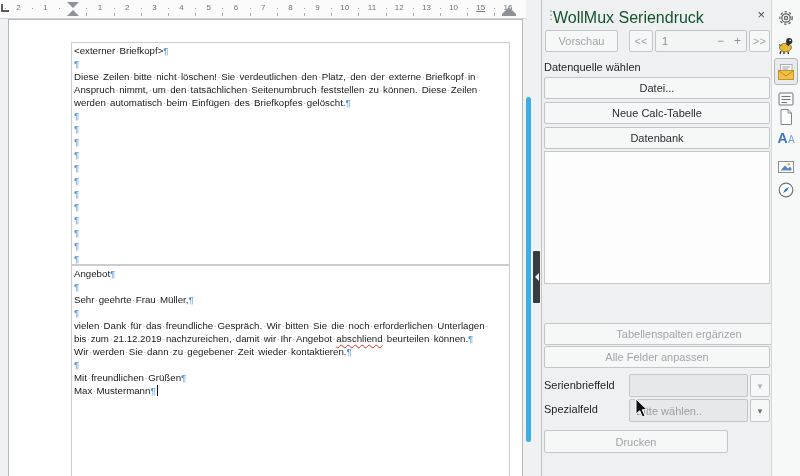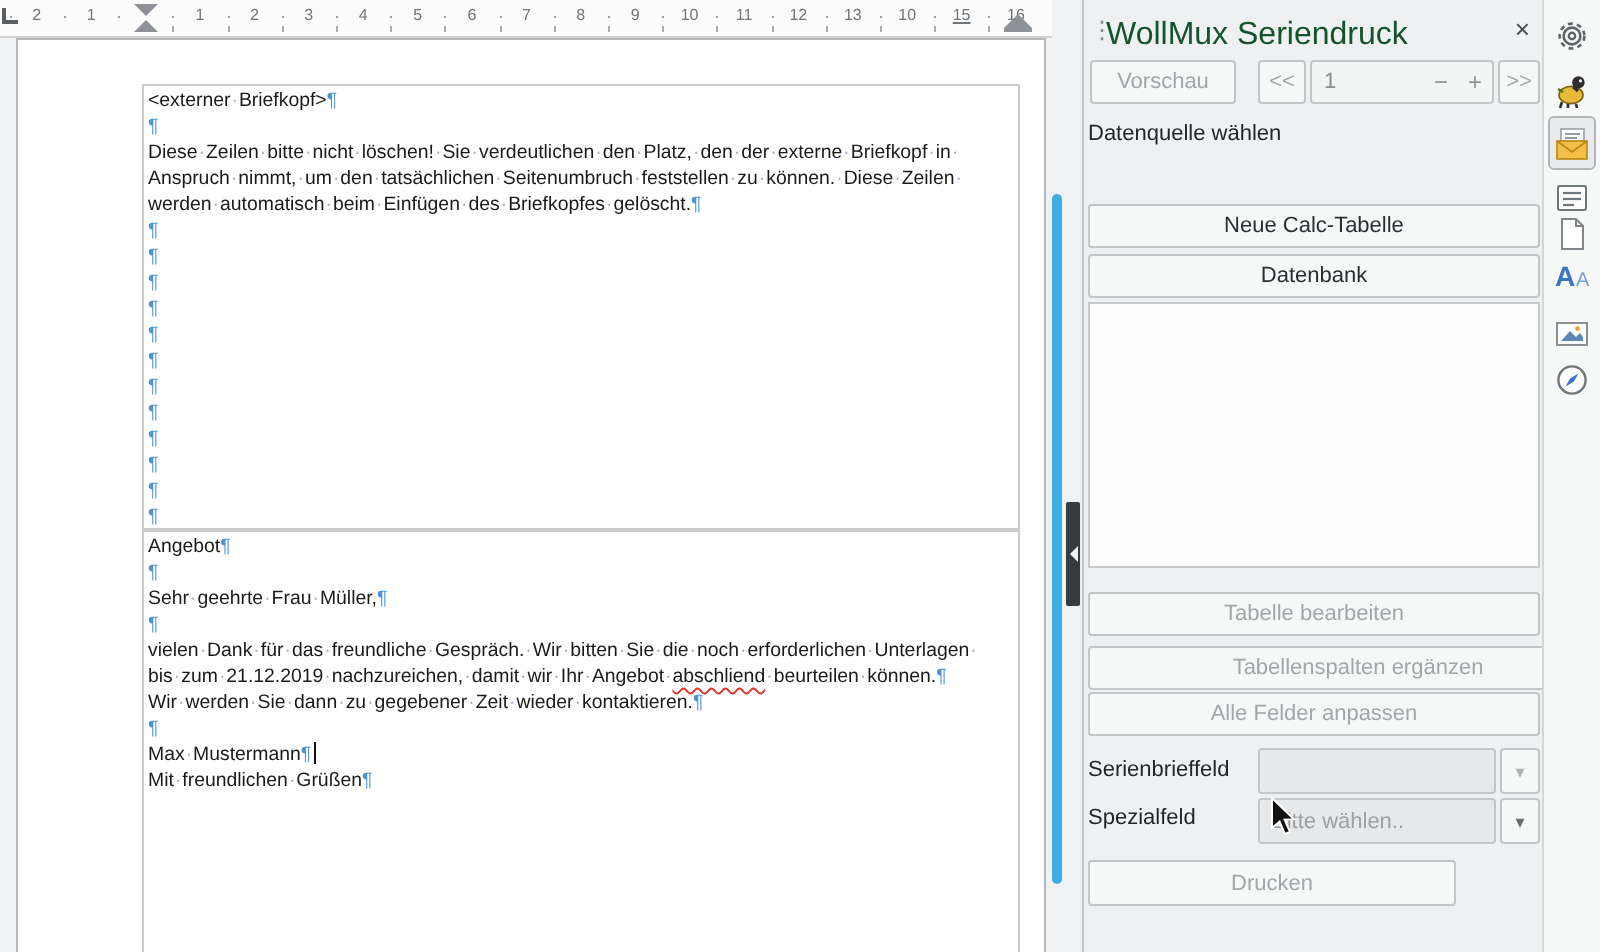--- a/index.html
+++ b/index.html
@@ -161,22 +161,22 @@
     <div id="frame2" class="tframe">
       <div id="frame2-text" class="doc-text">
           <div class="dline"><span>Angebot</span><span class="pilcrow">¶</span></div>
           <div class="dline"><span class="pilcrow">¶</span></div>
           <div class="dline"><span>Sehr</span><span class="spdot">·</span><span>geehrte</span><span class="spdot">·</span><span>Frau</span><span class="spdot">·</span><span>Müller,</span><span class="pilcrow">¶</span></div>
           <div class="dline"><span class="pilcrow">¶</span></div>
           <div class="dline"><span>vielen</span><span class="spdot">·</span><span>Dank</span><span class="spdot">·</span><span>für</span><span class="spdot">·</span><span>das</span><span class="spdot">·</span><span>freundliche</span><span class="spdot">·</span><span>Gespräch.</span><span class="spdot">·</span><span>Wir</span><span class="spdot">·</span><span>bitten</span><span class="spdot">·</span><span>Sie</span><span class="spdot">·</span><span>die</span><span class="spdot">·</span><span>noch</span><span class="spdot">·</span><span>erforderlichen</span><span class="spdot">·</span><span>Unterlagen</span><span class="spdot">·</span></div>
           <div class="dline"><span>bis</span><span class="spdot">·</span><span>zum</span><span class="spdot">·</span><span>21.12.2019</span><span class="spdot">·</span><span>nachzureichen,</span><span class="spdot">·</span><span>damit</span><span class="spdot">·</span><span>wir</span><span class="spdot">·</span><span>Ihr</span><span class="spdot">·</span><span>Angebot</span><span class="spdot">·</span><span class="misspell">abschliend</span><span class="spdot">·</span><span>beurteilen</span><span class="spdot">·</span><span>können.</span><span class="pilcrow">¶</span></div>
           <div class="dline"><span>Wir</span><span class="spdot">·</span><span>werden</span><span class="spdot">·</span><span>Sie</span><span class="spdot">·</span><span>dann</span><span class="spdot">·</span><span>zu</span><span class="spdot">·</span><span>gegebener</span><span class="spdot">·</span><span>Zeit</span><span class="spdot">·</span><span>wieder</span><span class="spdot">·</span><span>kontaktieren.</span><span class="pilcrow">¶</span></div>
           <div class="dline"><span class="pilcrow">¶</span></div>
+          <div class="dline"><span>Mit</span><span class="spdot">·</span><span>freundlichen</span><span class="spdot">·</span><span>Grüßen</span><span class="pilcrow">¶</span></div>
           <div class="dline"><span>Max</span><span class="spdot">·</span><span>Mustermann</span><span class="pilcrow">¶</span><span class="caret"></span></div>
-          <div class="dline"><span>Mit</span><span class="spdot">·</span><span>freundlichen</span><span class="spdot">·</span><span>Grüßen</span><span class="pilcrow">¶</span></div>
         </div>
     </div>
   </div>
 
   <div id="scrollbar">
     <div id="scroll-thumb"></div>
   </div>
 
   <div id="splitter">
     <div class="arrow-left"></div>
@@ -191,26 +191,26 @@
     <div class="btn disabled" style="left:87px;top:30px;width:24px;">&lt;&lt;</div>
     <div class="spinner">
       <span class="spin-val">1</span>
       <span class="spin-btn">−</span>
       <span class="spin-btn">+</span>
     </div>
     <div class="btn disabled" style="left:207px;top:30px;width:21px;">&gt;&gt;</div>
 
     <div class="sb-label" style="left:2px;top:61px;">Datenquelle wählen</div>
 
+    <div class="btn" style="left:2px;top:77px;width:226px;">Datei...</div>
     <div class="btn" style="left:2px;top:102px;width:226px;">Neue Calc-Tabelle</div>
     <div class="btn" style="left:2px;top:127px;width:226px;">Datenbank</div>
 
     <div id="list-panel"></div>
 
-    <div class="btn disabled" style="left:2px;top:296px;width:226px;">Tabelle bearbeiten</div>
     <div class="btn disabled" style="left:2px;top:323px;width:270px;">Tabellenspalten ergänzen</div>
     <div class="btn disabled" style="left:2px;top:346px;width:226px;">Alle Felder anpassen</div>
 
     <div class="sb-label" style="left:2px;top:379px;">Serienbrieffeld</div>
     <div class="combo" style="top:374px;">
       <span></span>
     </div>
     <div class="combo-arrow" style="top:374px;color:#b0b4b8;">▾</div>
 
     <div class="sb-label" style="left:2px;top:403px;">Spezialfeld</div>

